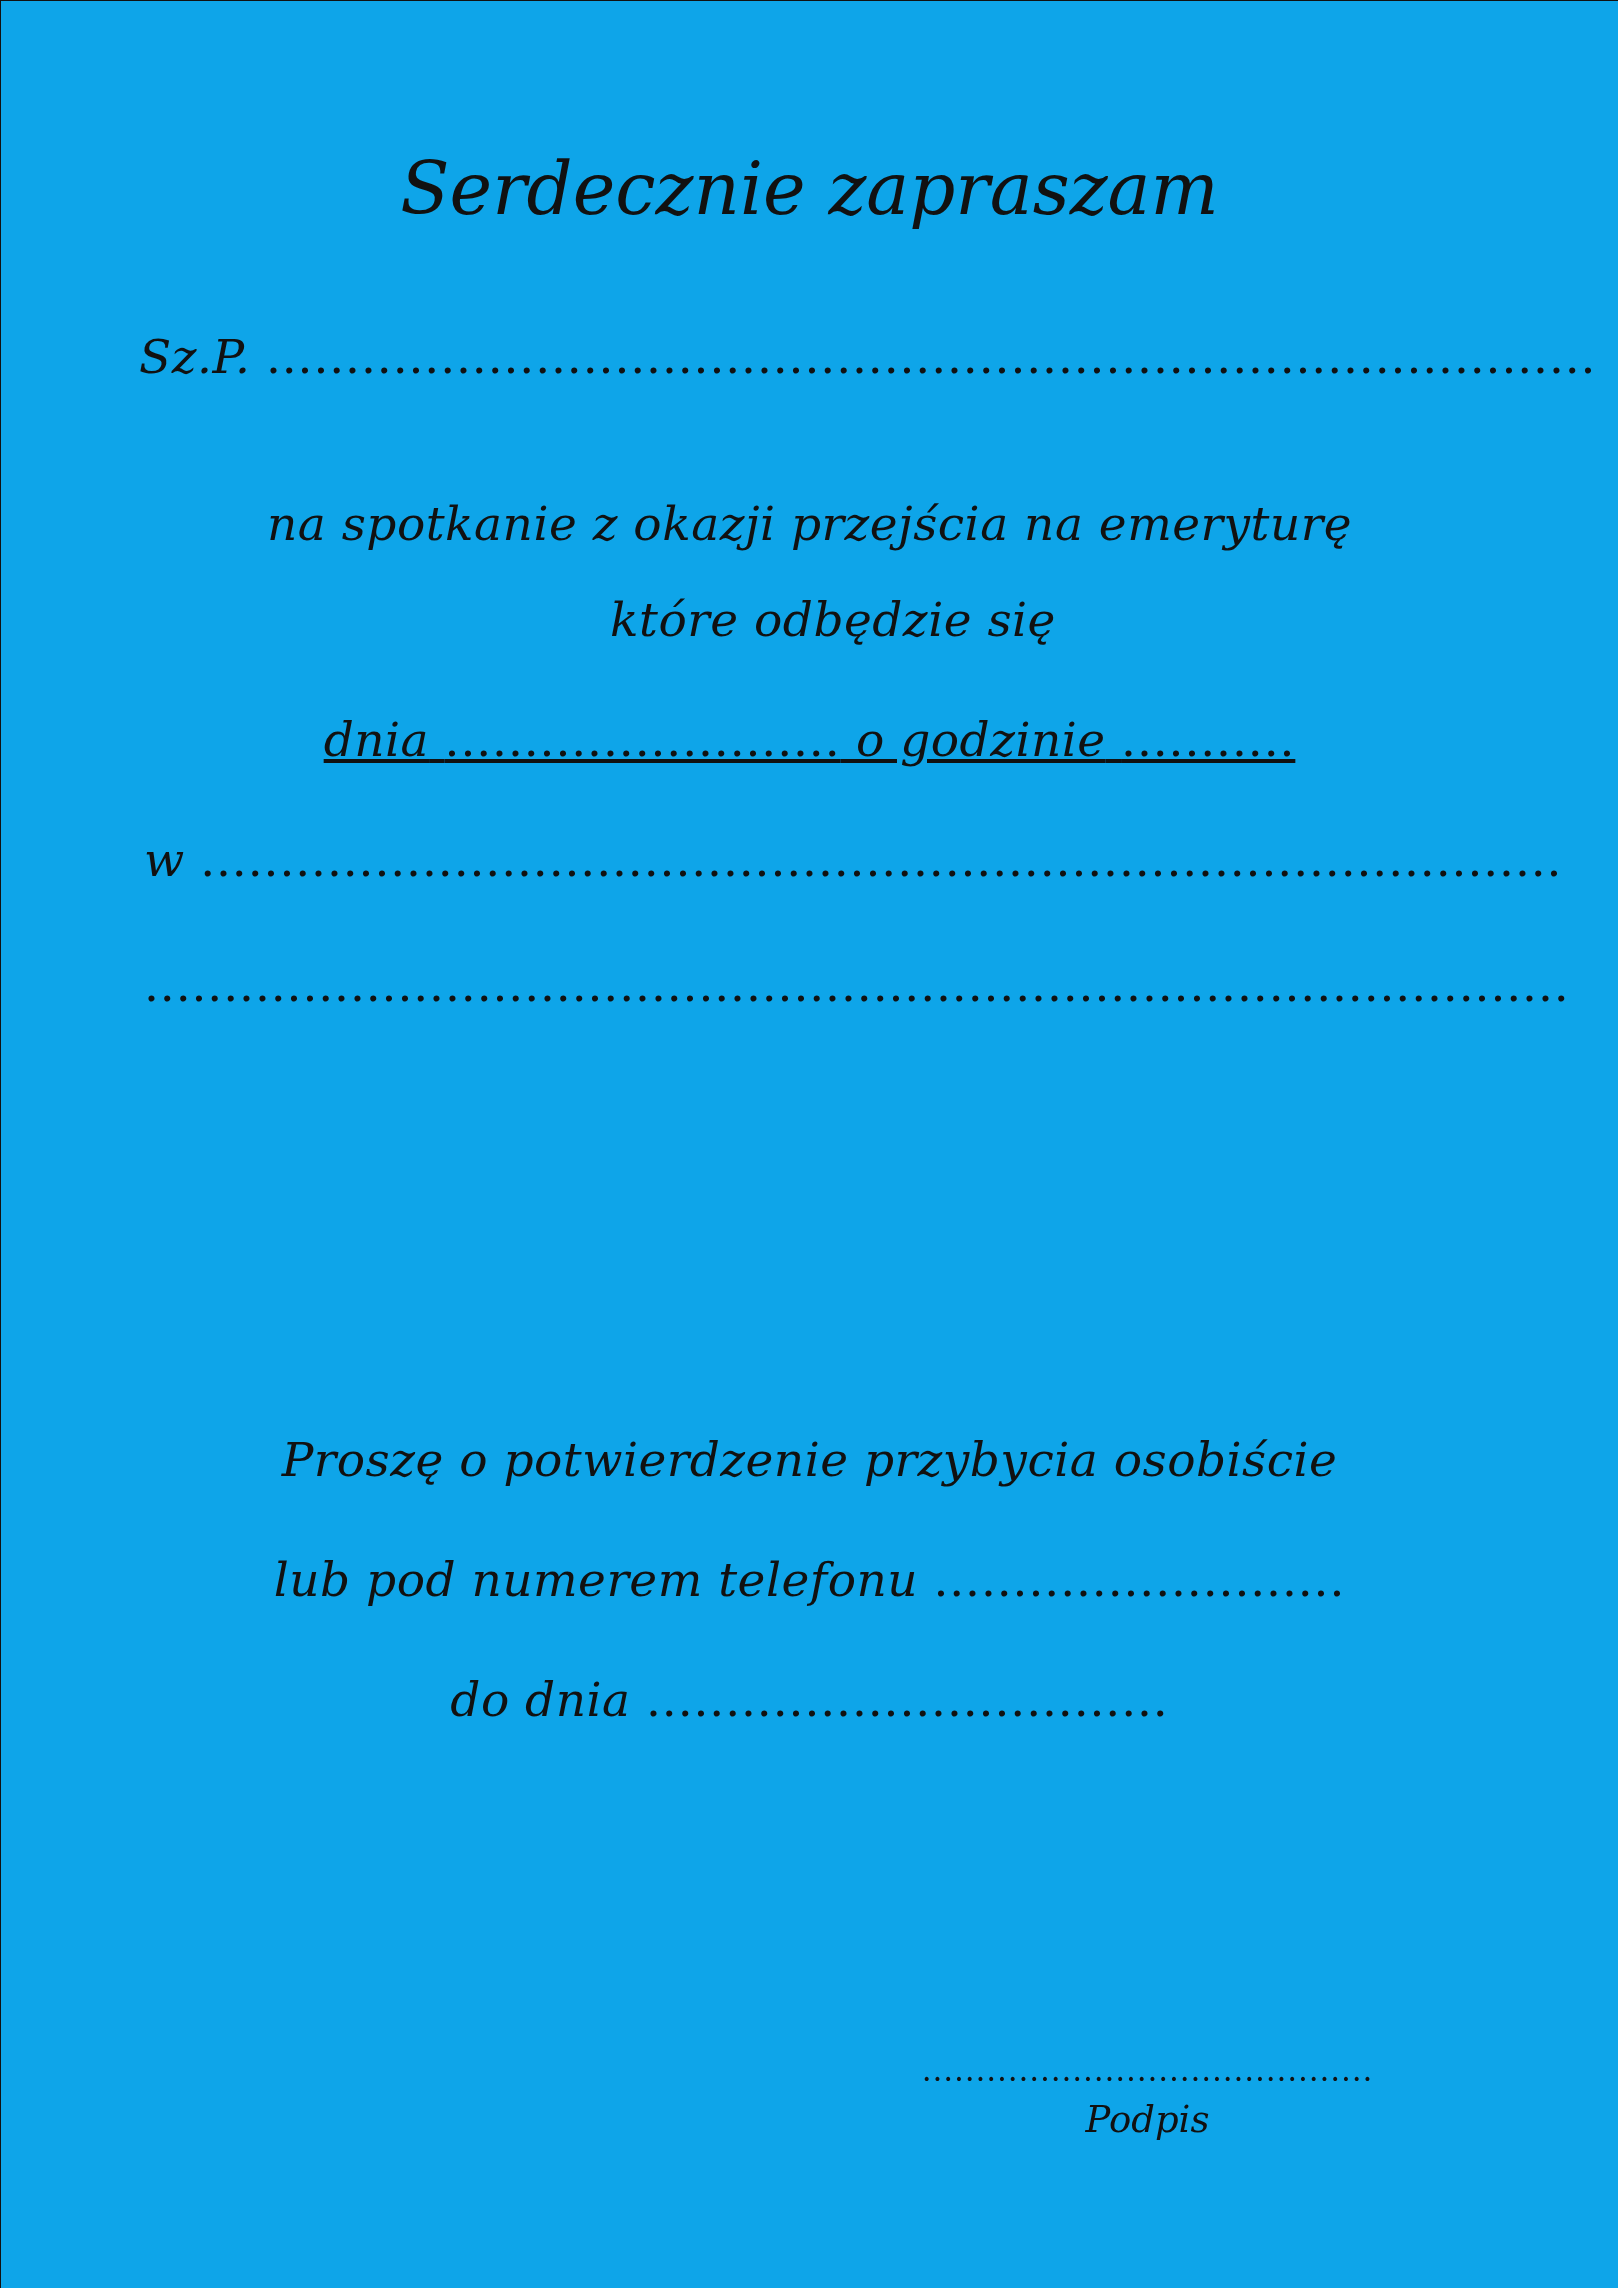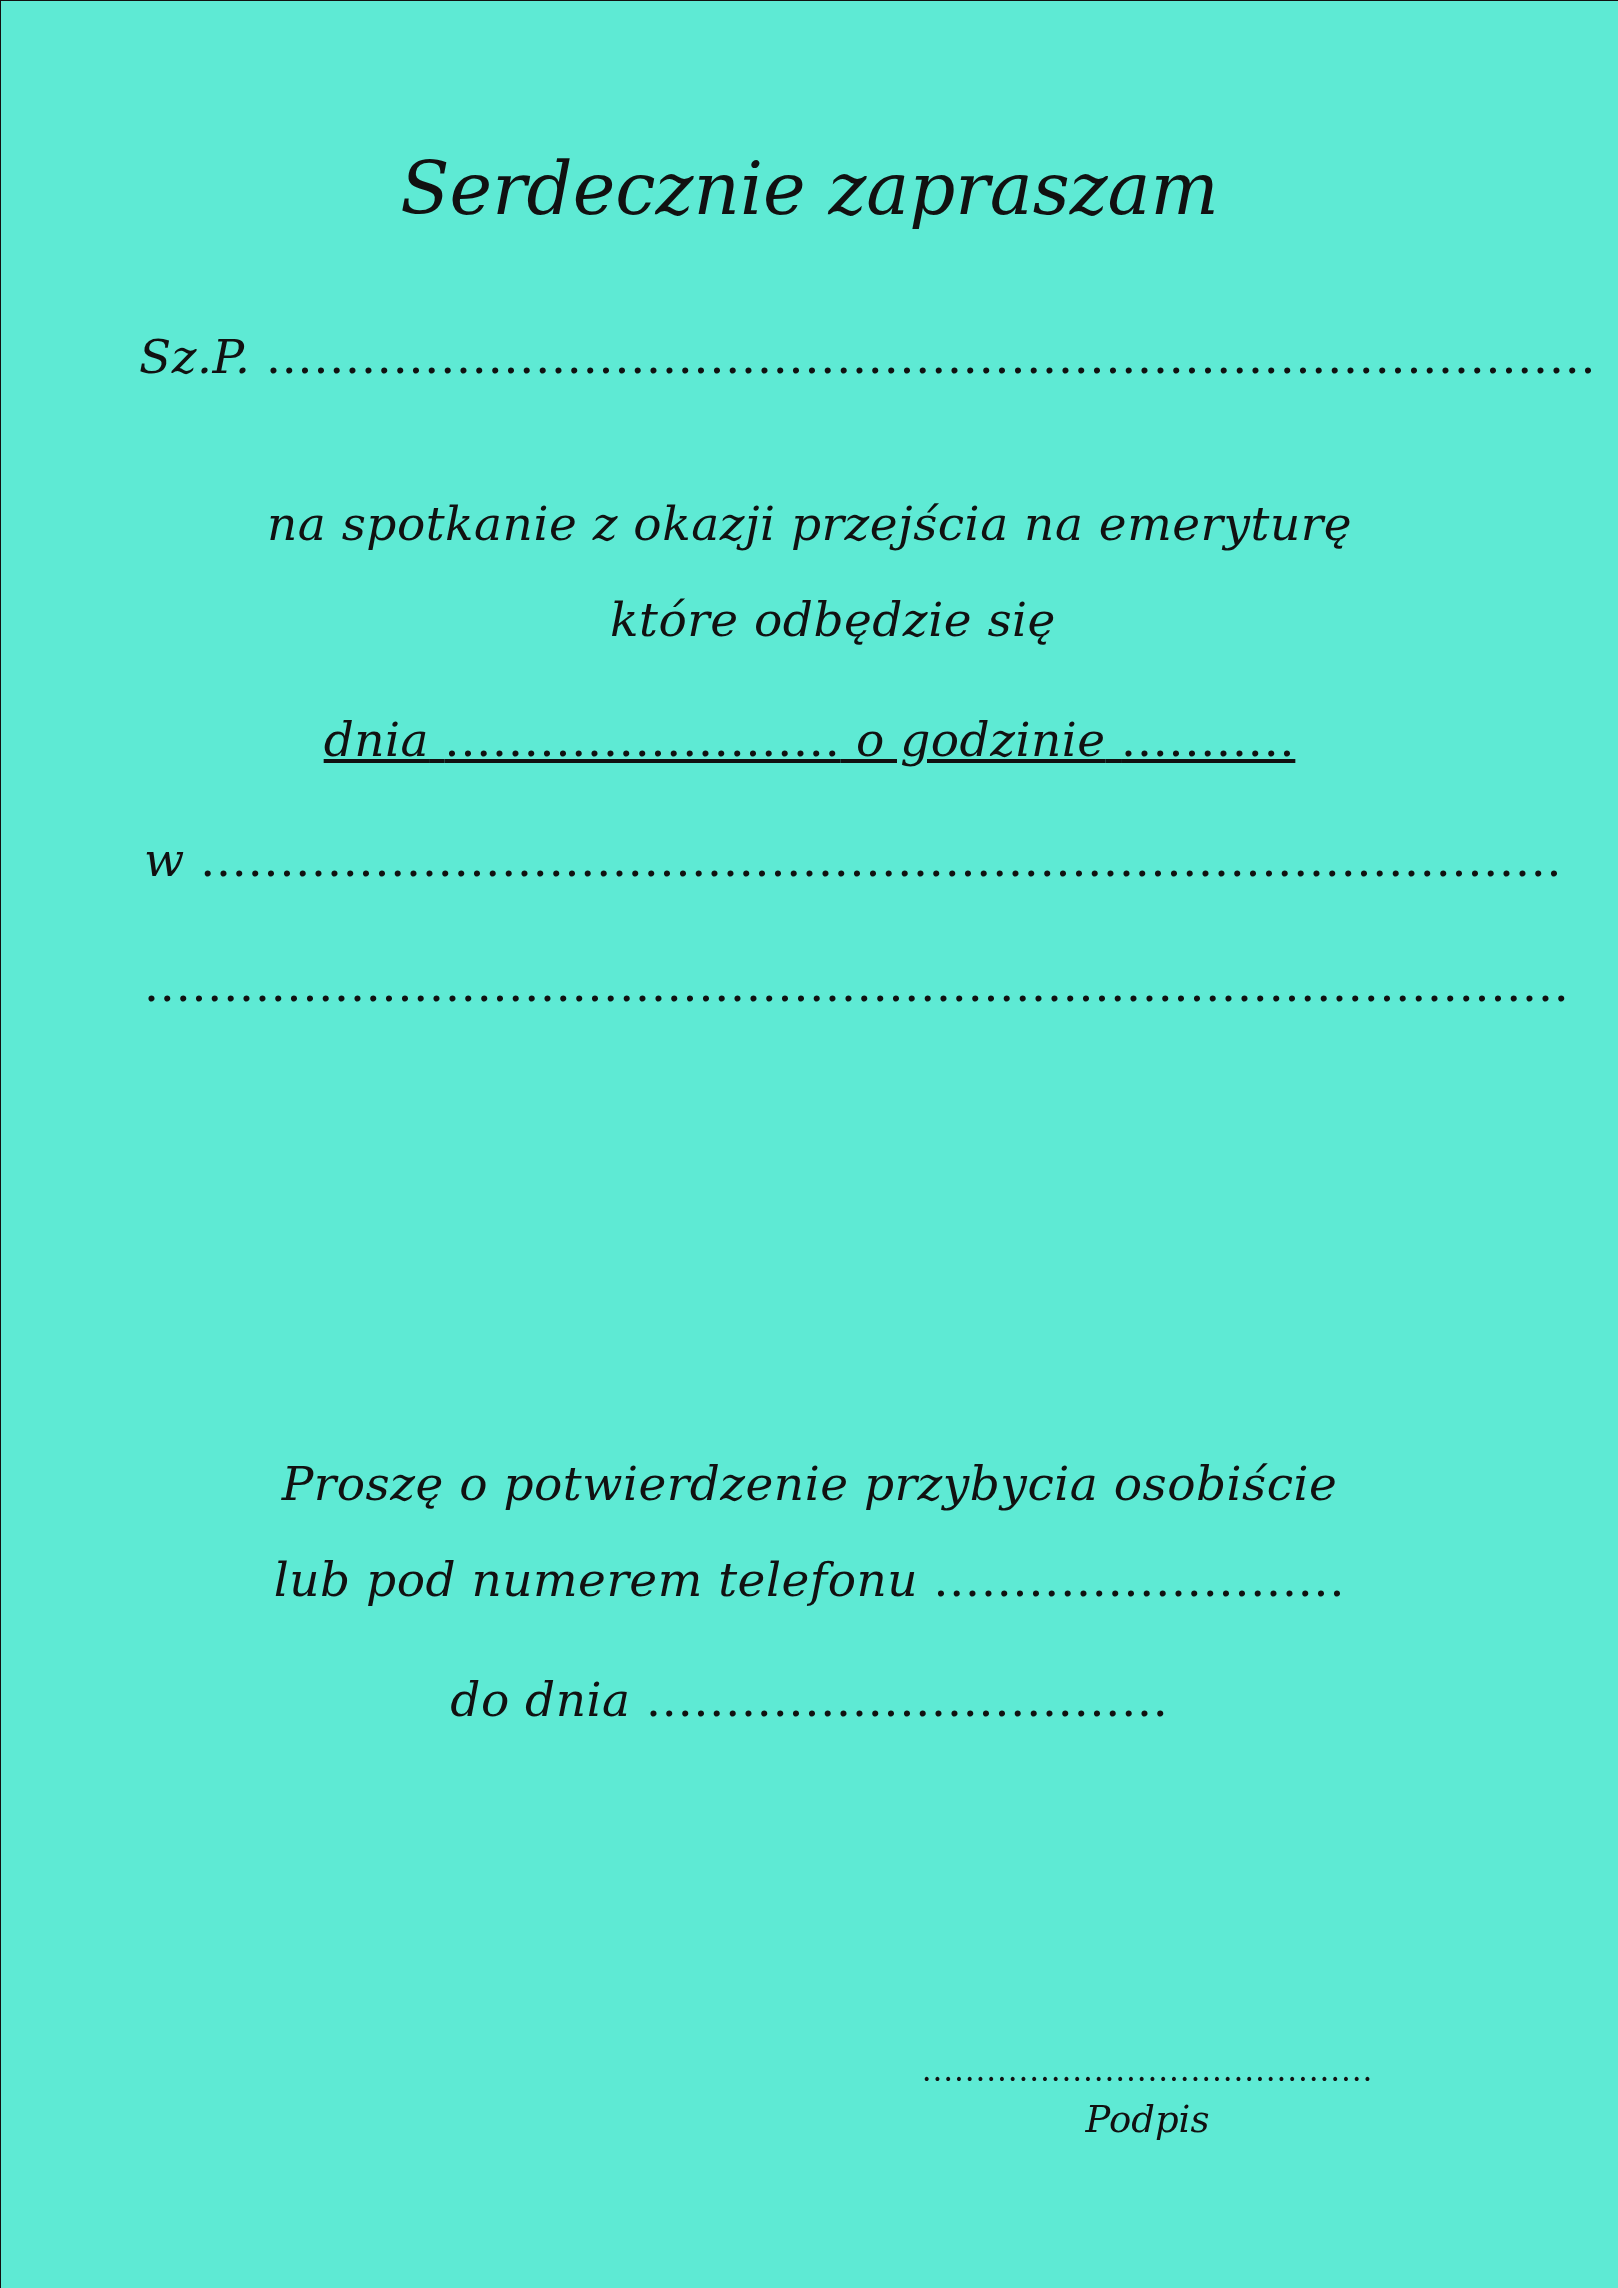--- a/index.html
+++ b/index.html
@@ -2,41 +2,41 @@
 <html style="font-size:14.8px"><head>
   <meta charset="utf-8">
   <style>
     html, body { margin: 0; padding: 0; background: #ffffff; }
     body { width: 1619px; height: 2289px; position: relative; overflow: hidden; }
     .page {
       position: absolute; left: 0; top: 0;
       width: 1619px; height: 2289px;
       box-sizing: border-box;
       border: 1.8px solid #111111;
-      background: #5eead4;
+      background: #0ea5e9;
       font-family: "DejaVu Serif", "Liberation Serif", serif;
       font-style: italic;
       color: #111111;
     }
     .line {
       position: absolute; left: 0; right: 0;
       white-space: nowrap;
       line-height: 1;
     }
     .center { text-align: center; }
     .title { font-size: 72px; top: 152px; }
     .body-text { font-size: 47px; letter-spacing: 0.5px; }
     .dots { font-style: normal; letter-spacing: 0.9px; }
     .row-szp { top: 332px; left: 138px; right: auto; }
     .row-emer { top: 475px; margin-top: 24px; }
     .row-ktore { top: 595px; padding-left: 47px; }
     .row-dnia { top: 715px; text-decoration: underline; }
     .row-w { top: 835px; left: 143px; right: auto; }
     .row-blank { top: 960px; left: 143px; right: auto; }
-    .row-prosze { top: 1435px; margin-top: 24px; }
+    .row-prosze { top: 1435px; }
     .row-tel { top: 1555px; }
     .row-do { top: 1675px; }
     .sig-dots {
       position: absolute; top: 2054px; left: 916px; width: 461px;
       font-size: 31px; font-style: normal; letter-spacing: 0.9px;
       text-align: center; white-space: nowrap; line-height: 1;
     }
     .sig-label {
       position: absolute; top: 2100px; left: 916px; width: 461px;
       font-size: 37px; text-align: center; line-height: 1;

